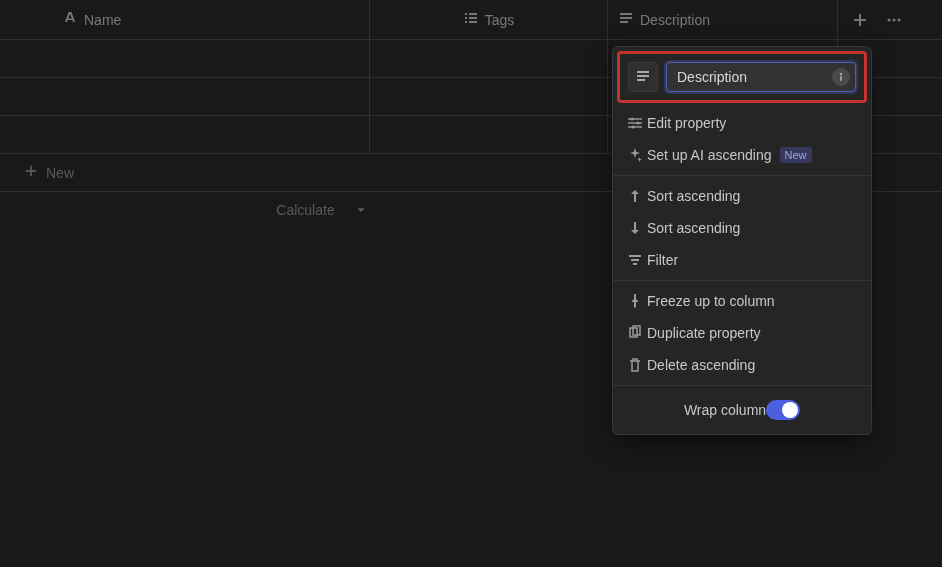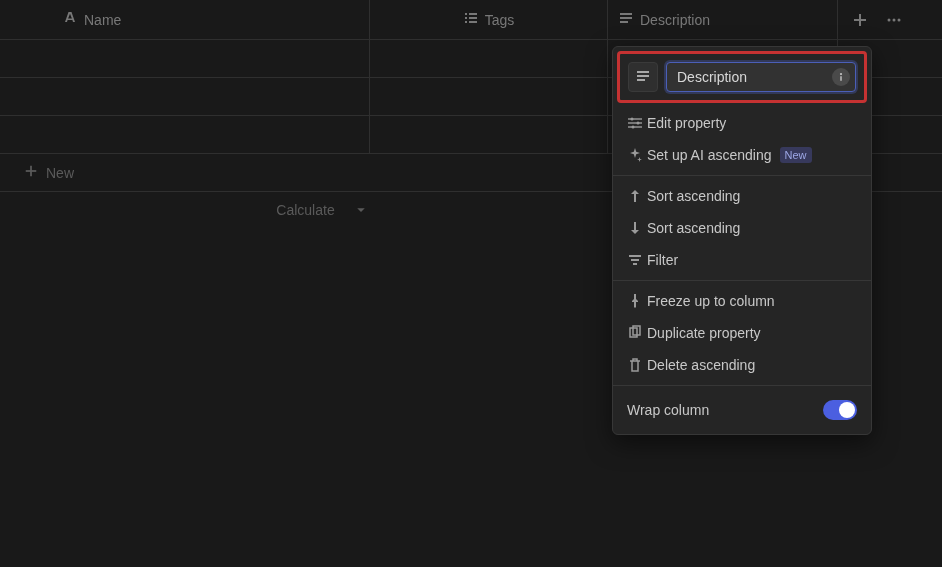--- a/index.html
+++ b/index.html
@@ -174,21 +174,21 @@
       margin-left: 4px;
     }
     .divider {
       height: 1px;
       background: #373737;
       margin: 4px 0;
     }
     .wrap-row {
       display: flex;
       align-items: center;
-      justify-content: space-between;
+      justify-content: center;
       height: 40px;
       padding: 0 14px;
       color: #c8c8c8;
     }
     .toggle {
       width: 34px;
       height: 20px;
       background: #4b5fe0;
       border-radius: 10px;
       position: relative;

